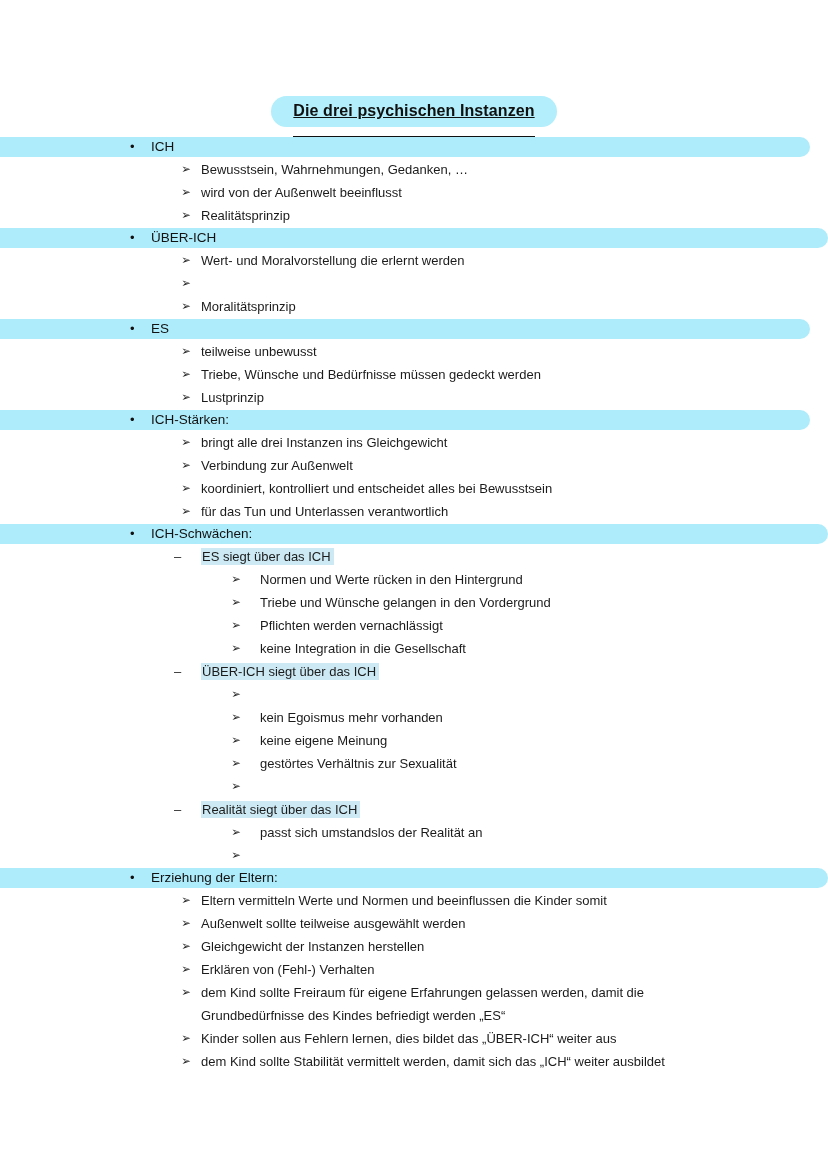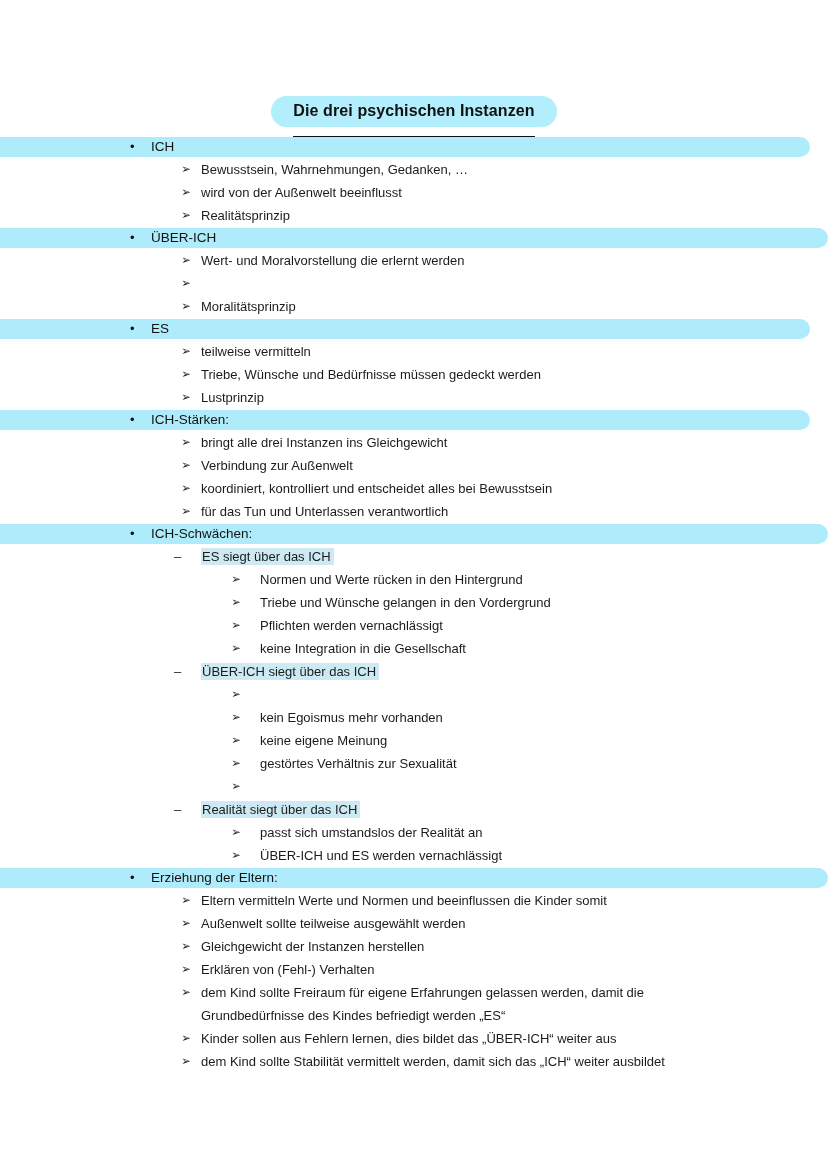--- a/index.html
+++ b/index.html
@@ -40,20 +40,21 @@
     padding: 5px 22px 6px 22px;
     font-size: 16px;
     font-weight: bold;
     letter-spacing: .1px;
     color: #101010;
     line-height: 20px;
   }
   .title span.u {
     border-bottom: 2px solid #101010;
     padding-bottom: 17px;
+    text-decoration: underline;
   }
 
   
   .outline {
     position: absolute;
     top: 136px;
     left: 0;
     width: 828px;
   }
 
@@ -230,21 +231,21 @@
       <span class="txt">Moralitätsprinzip</span>
     </div>
 
     <div class="row lvl1">
       <div class="band" style="width:810px"></div>
       <span class="bullet">•</span>
       <span class="txt">ES</span>
     </div>
     <div class="row lvl2">
       <span class="arrow arrow-glyph">➢</span>
-      <span class="txt">teilweise vermitteln</span>
+      <span class="txt">teilweise unbewusst</span>
     </div>
     <div class="row lvl2">
       <span class="arrow arrow-glyph">➢</span>
       <span class="txt">Triebe, Wünsche und Bedürfnisse müssen gedeckt werden</span>
     </div>
     <div class="row lvl2">
       <span class="arrow arrow-glyph">➢</span>
       <span class="txt">Lustprinzip</span>
     </div>
 
@@ -323,21 +324,20 @@
     <div class="row lvl2dash">
       <span class="dash">–</span>
       <span class="txt"><span class="hl">Realität siegt über das ICH</span></span>
     </div>
     <div class="row lvl3">
       <span class="arrow arrow-glyph">➢</span>
       <span class="txt">passt sich umstandslos der Realität an</span>
     </div>
     <div class="row lvl3">
       <span class="arrow arrow-glyph">➢</span>
-      <span class="txt">ÜBER-ICH und ES werden vernachlässigt</span>
     </div>
 
     <div class="row lvl1">
       <div class="band" style="width:828px"></div>
       <span class="bullet">•</span>
       <span class="txt">Erziehung der Eltern:</span>
     </div>
     <div class="row lvl2">
       <span class="arrow arrow-glyph">➢</span>
       <span class="txt">Eltern vermitteln Werte und Normen und beeinflussen die Kinder somit</span>

